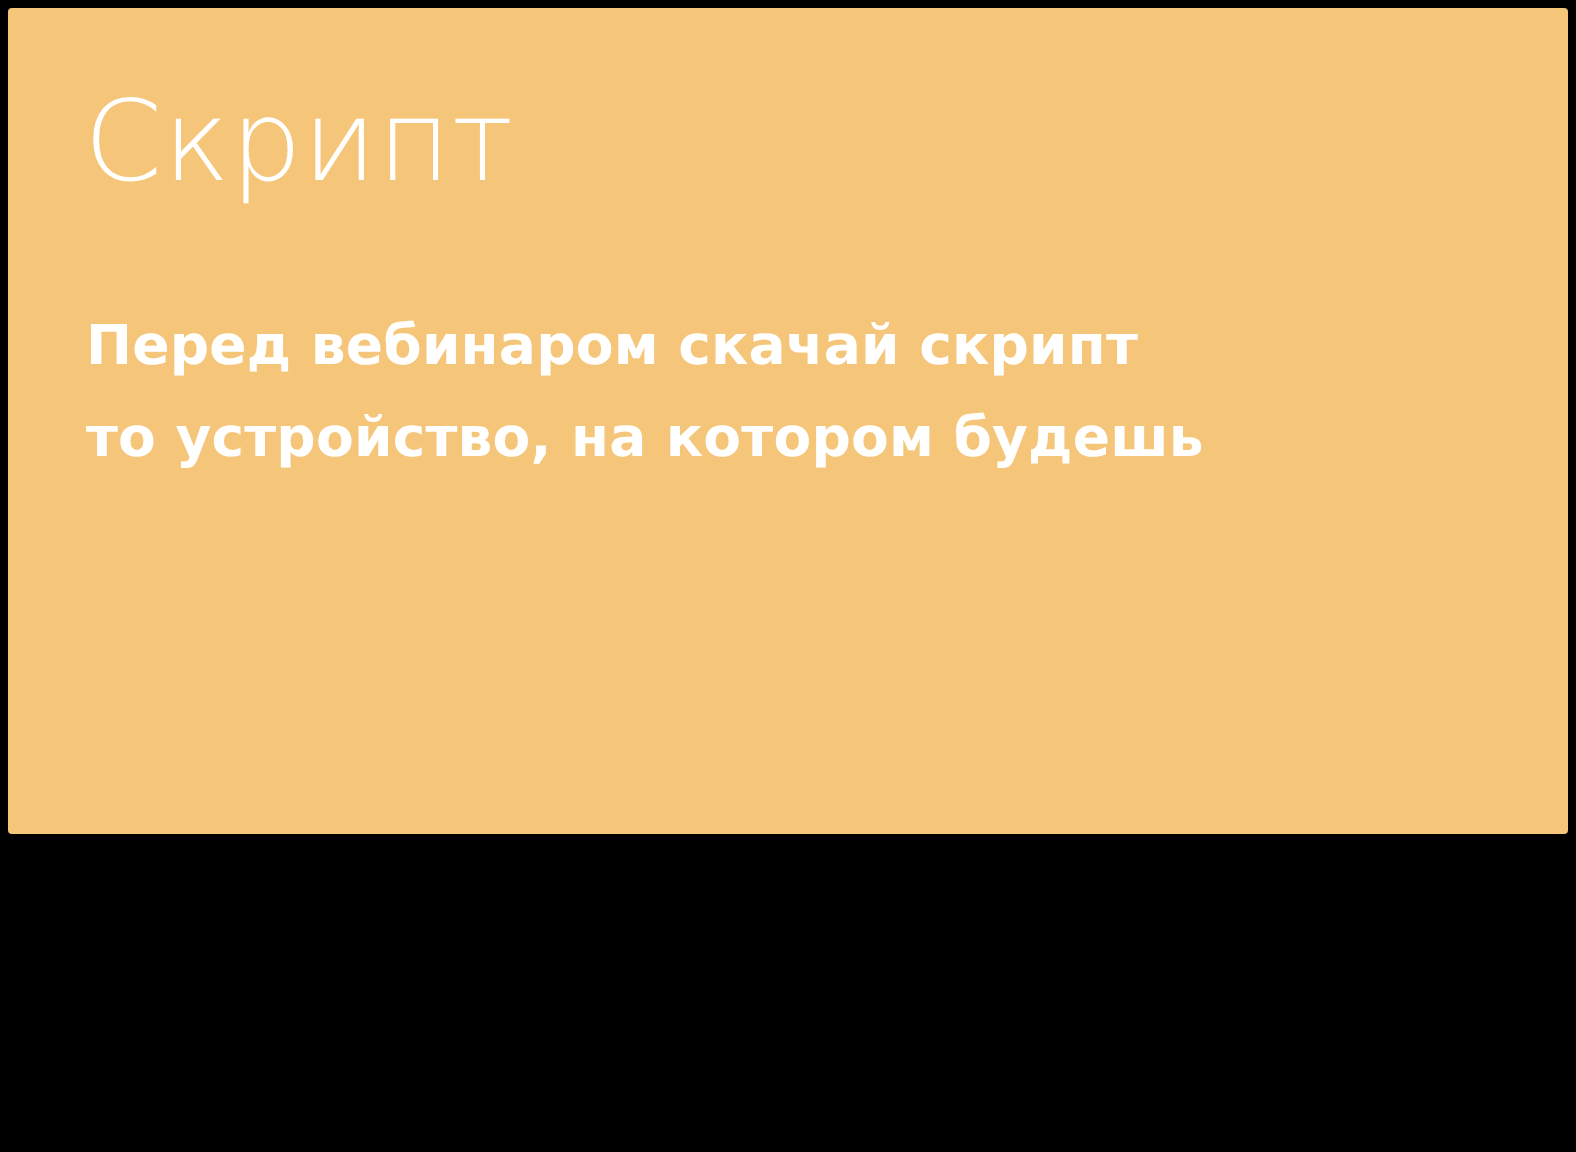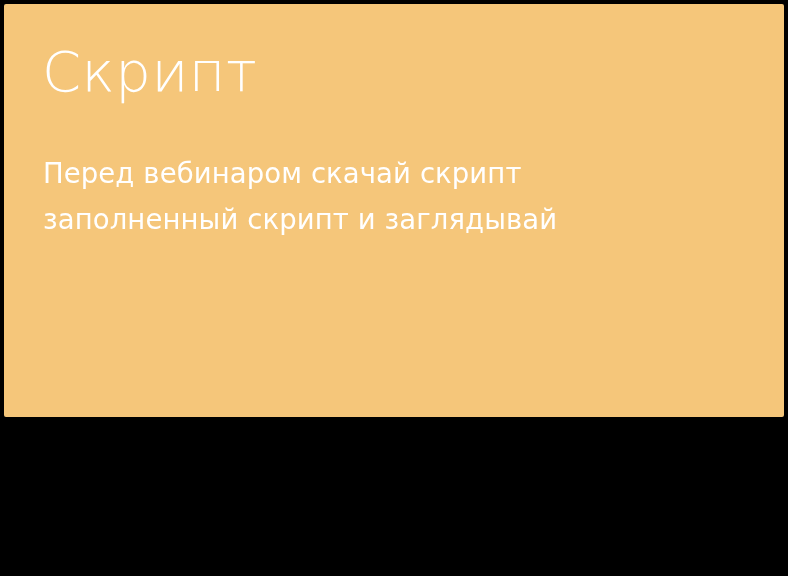--- a/index.html
+++ b/index.html
@@ -44,21 +44,21 @@
     white-space: nowrap;
   }
 
   #card-body {
     position: absolute;
     left: 39px;
     top: 146px;
     width: 660px;
     color: #ffffff;
     font-size: 27.5px;
-    font-weight: 400;
+    font-weight: 700;
     line-height: 46px;
     letter-spacing: 0.1px;
   }
   #card-body .body-line {
     display: block;
     white-space: nowrap;
   }
 
   #card-number {
     position: absolute;
@@ -88,21 +88,21 @@
 <body>
 
 <div id="stage">
 
   <div id="card">
 
     <div id="card-title">Скрипт</div>
 
     <div id="card-body">
       <span class="body-line">Перед вебинаром скачай скрипт</span>
-      <span class="body-line">заполненный скрипт и заглядывай</span>
+      <span class="body-line">то устройство, на котором будешь</span>
     </div>
 
     <div id="card-number">01</div>
 
     <div id="next-arrow">
       <svg viewBox="0 0 238 56" xmlns="http://www.w3.org/2000/svg">
         <line x1="7" y1="27.5" x2="228" y2="27.5" stroke="#8878e8" stroke-width="5.5" stroke-linecap="butt"></line>
         <polyline points="206,6 228,27.5 206,49" fill="none" stroke="#8878e8" stroke-width="5.5" stroke-linecap="round" stroke-linejoin="miter"></polyline>
       </svg>
     </div>

